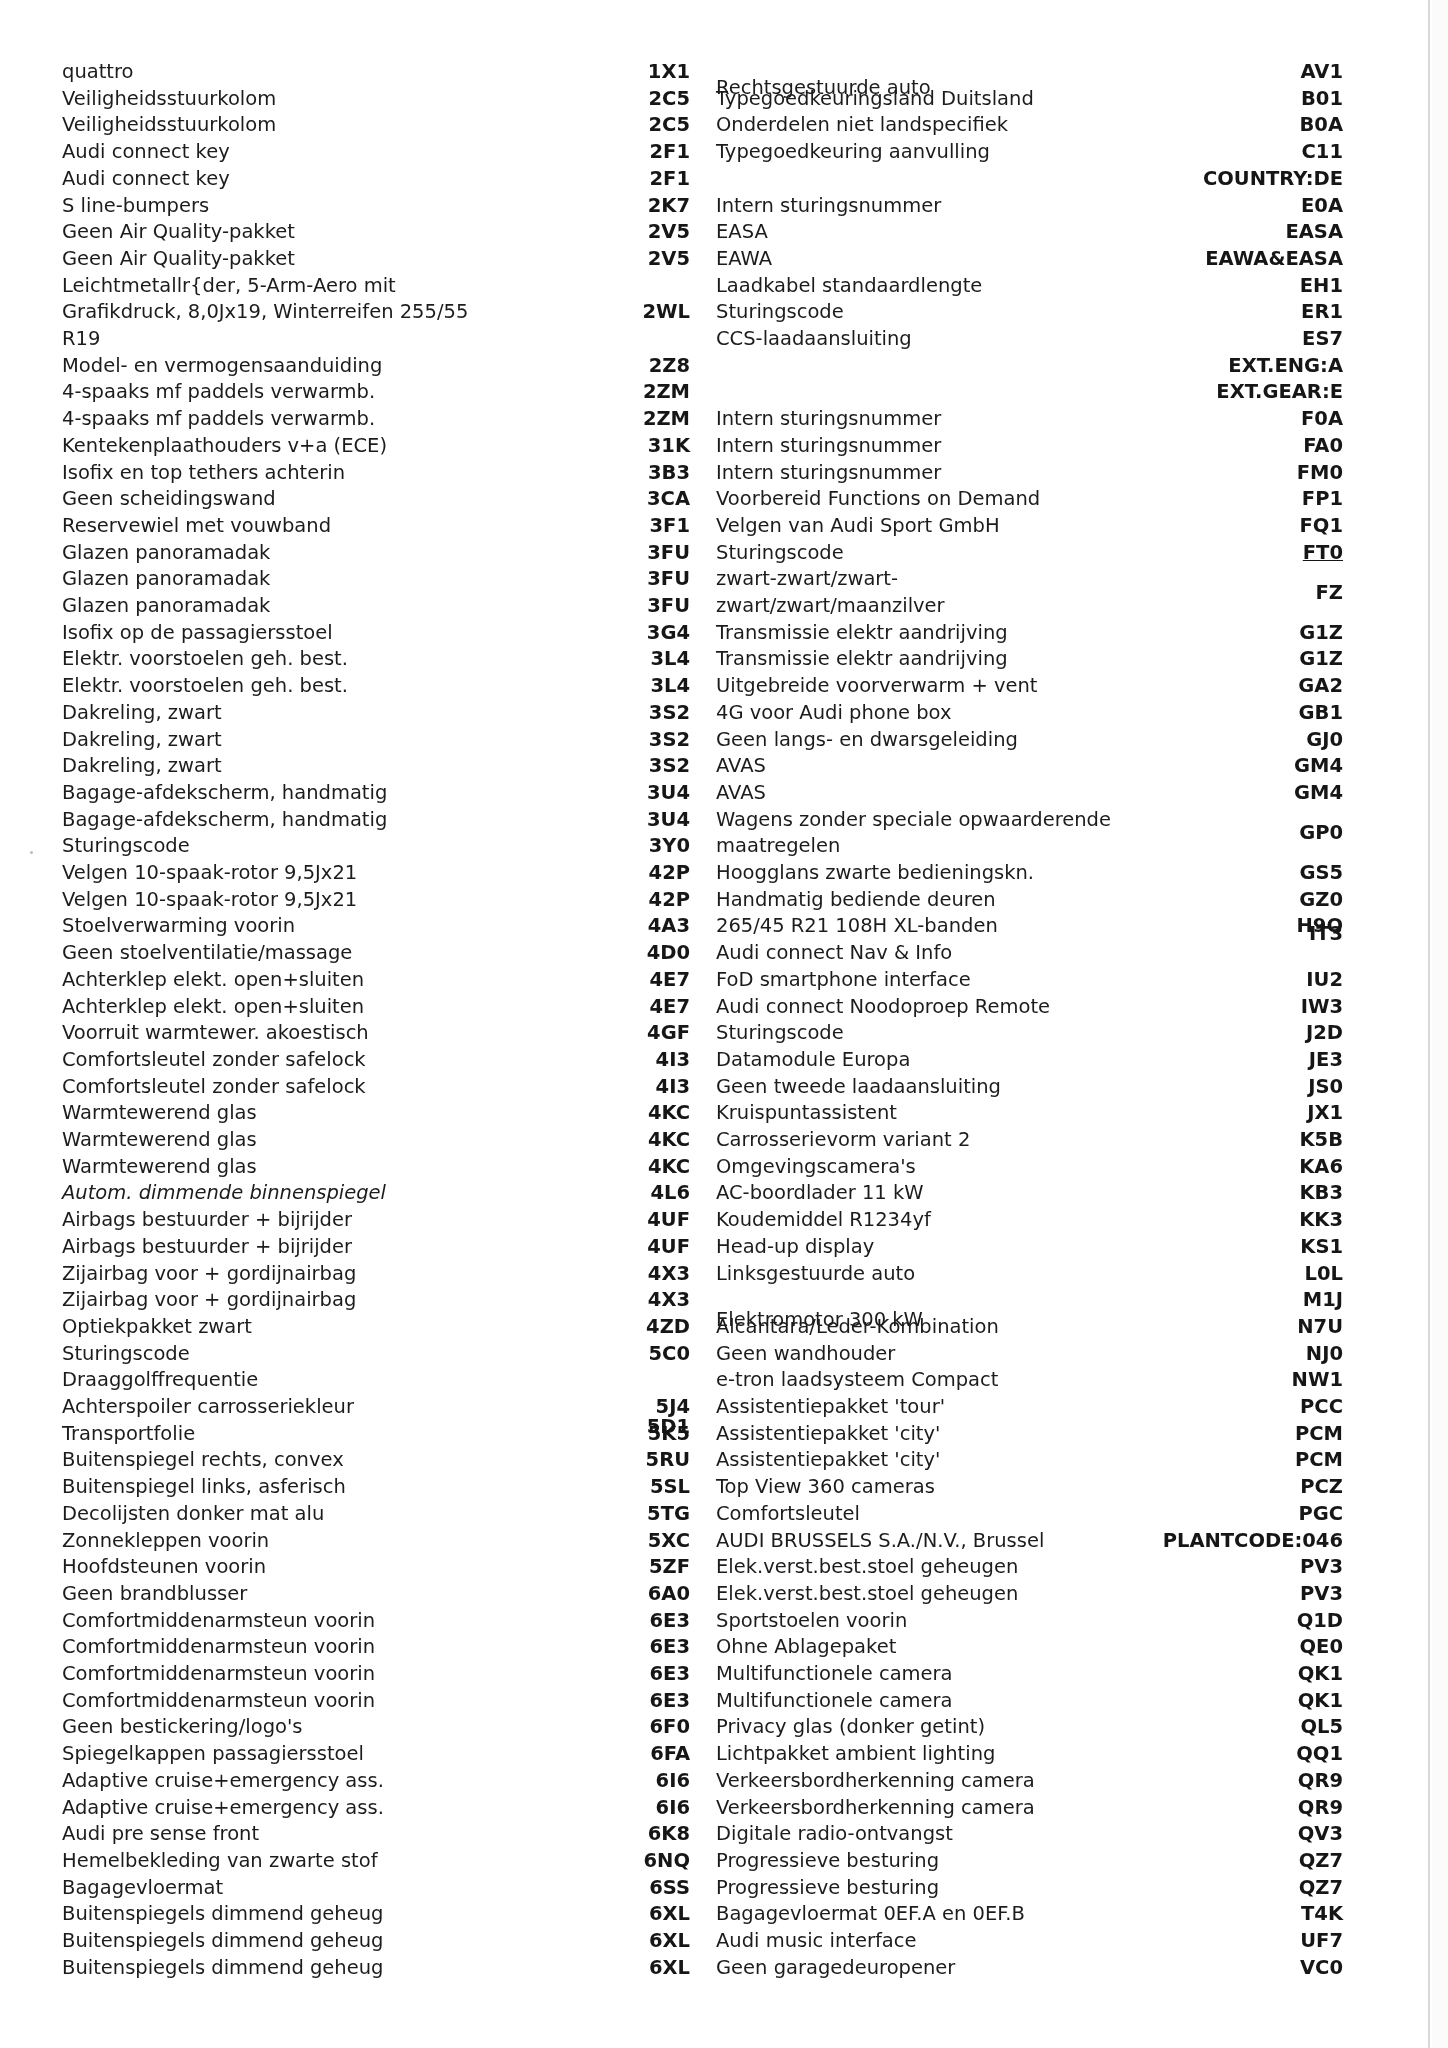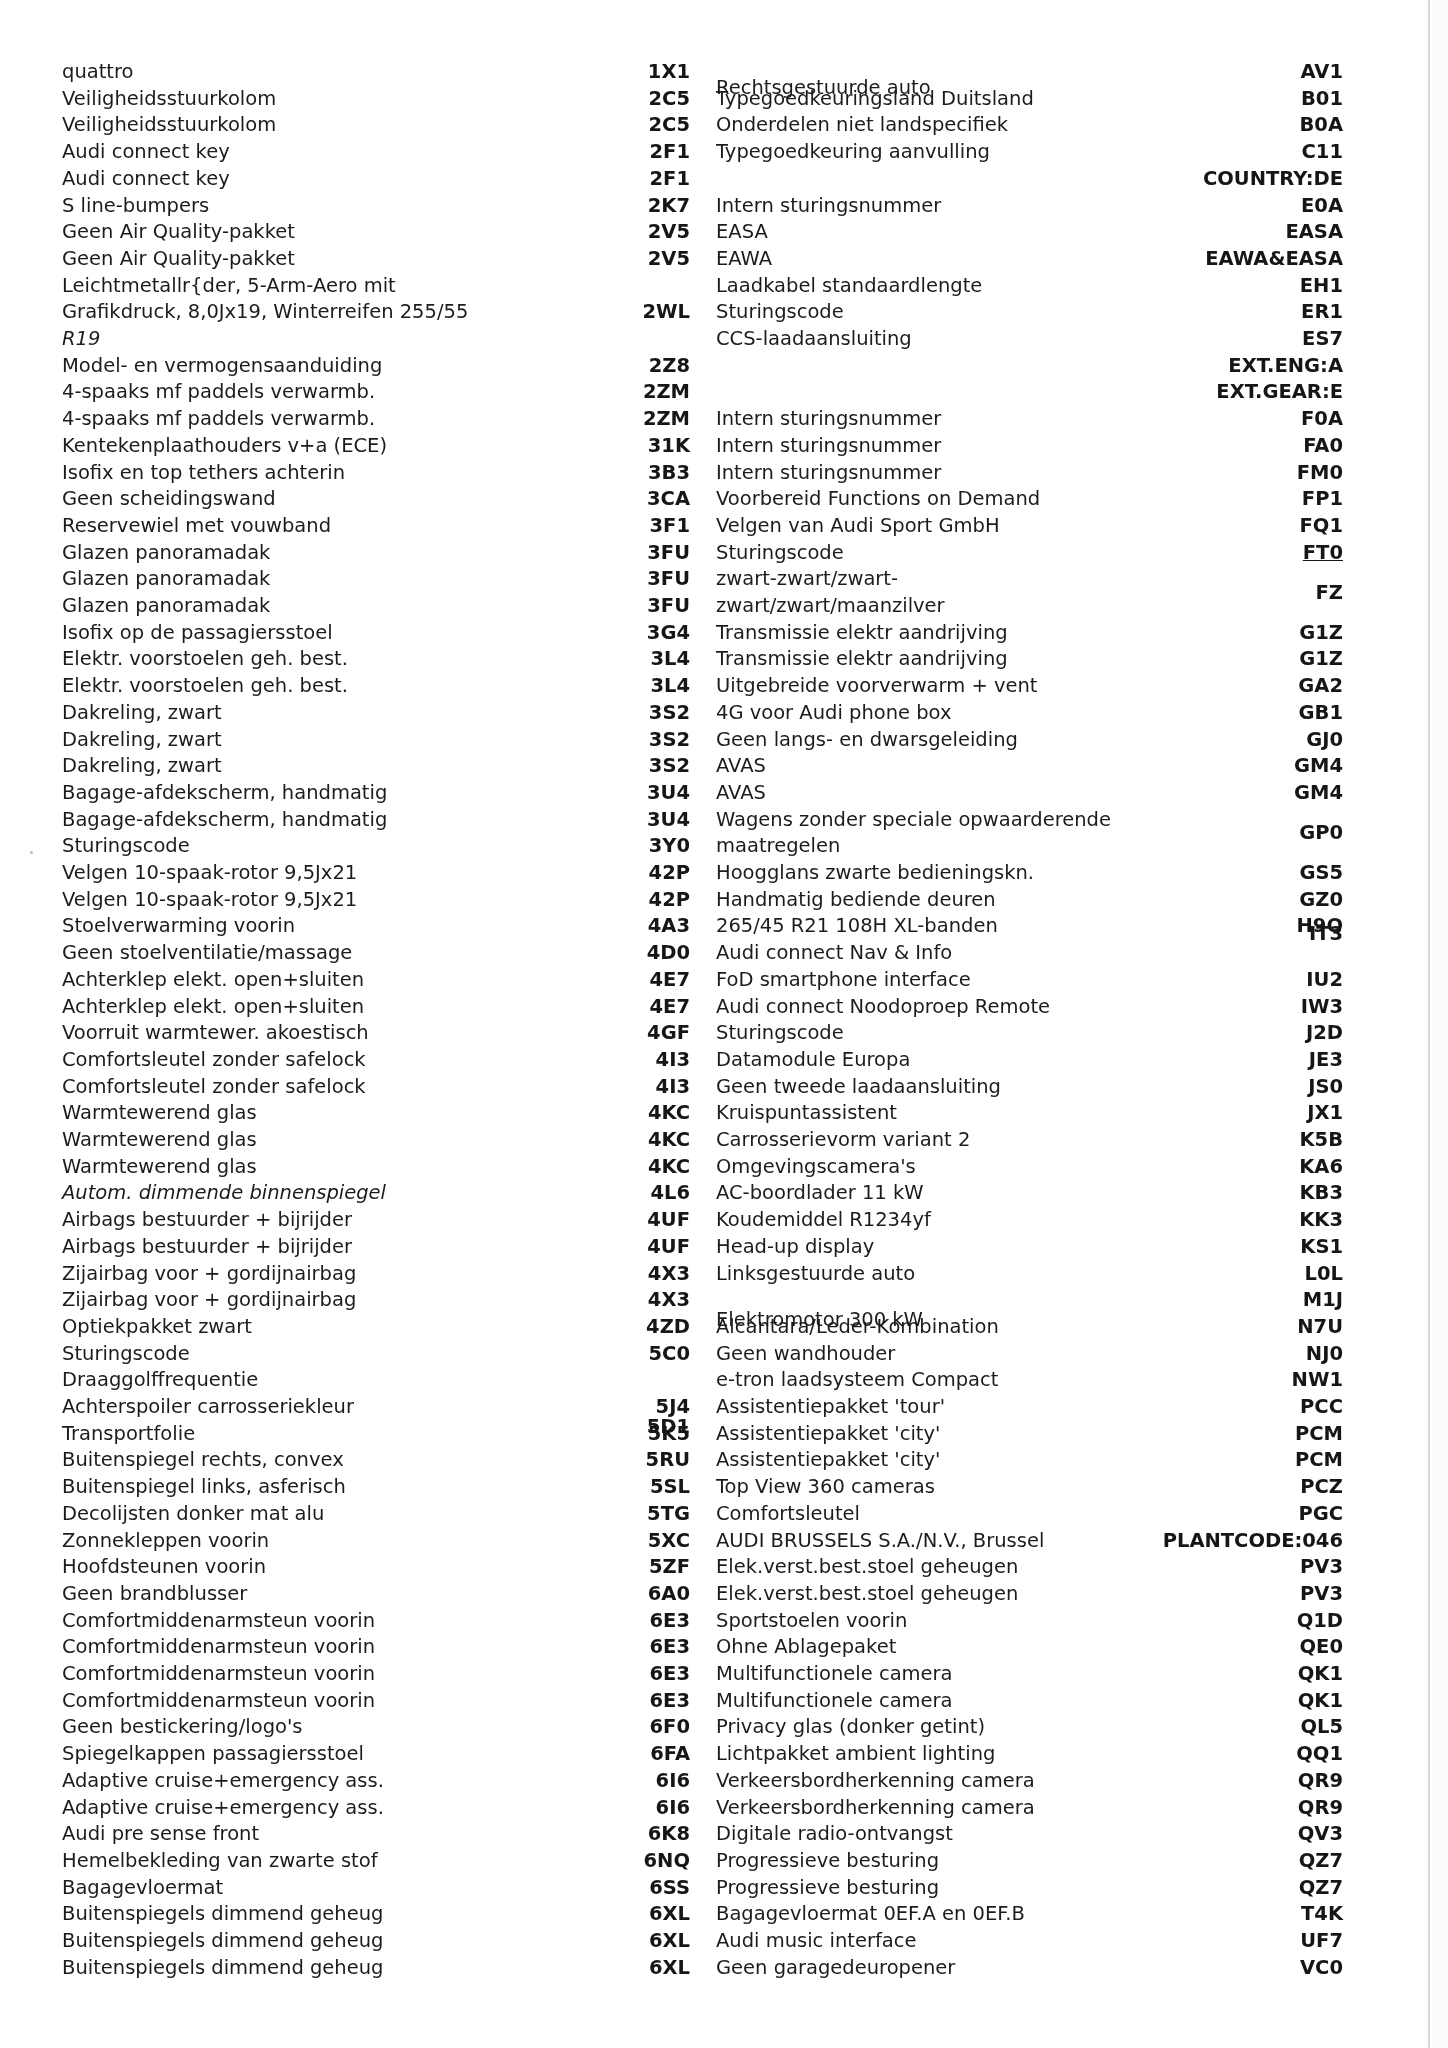--- a/index.html
+++ b/index.html
@@ -32,21 +32,21 @@
       <div class="row desc left-desc" style="top: 0px;">quattro</div>
       <div class="row desc left-desc" style="top: 26.7px;">Veiligheidsstuurkolom</div>
       <div class="row desc left-desc" style="top: 53.4px;">Veiligheidsstuurkolom</div>
       <div class="row desc left-desc" style="top: 80.1px;">Audi connect key</div>
       <div class="row desc left-desc" style="top: 106.8px;">Audi connect key</div>
       <div class="row desc left-desc" style="top: 133.5px;">S line-bumpers</div>
       <div class="row desc left-desc" style="top: 160.2px;">Geen Air Quality-pakket</div>
       <div class="row desc left-desc" style="top: 186.9px;">Geen Air Quality-pakket</div>
       <div class="row desc left-desc" style="top: 213.6px;">Leichtmetallr{der, 5-Arm-Aero mit</div>
       <div class="row desc left-desc" style="top: 240.3px;">Grafikdruck, 8,0Jx19, Winterreifen 255/55</div>
-      <div class="row desc left-desc" style="top: 267px; font-style: italic;">R19</div>
+      <div class="row desc left-desc" style="top: 267px;">R19</div>
       <div class="row desc left-desc" style="top: 293.7px;">Model- en vermogensaanduiding</div>
       <div class="row desc left-desc" style="top: 320.4px;">4-spaaks mf paddels verwarmb.</div>
       <div class="row desc left-desc" style="top: 347.1px;">4-spaaks mf paddels verwarmb.</div>
       <div class="row desc left-desc" style="top: 373.8px;">Kentekenplaathouders v+a (ECE)</div>
       <div class="row desc left-desc" style="top: 400.5px;">Isofix en top tethers achterin</div>
       <div class="row desc left-desc" style="top: 427.2px;">Geen scheidingswand</div>
       <div class="row desc left-desc" style="top: 453.9px;">Reservewiel met vouwband</div>
       <div class="row desc left-desc" style="top: 480.6px;">Glazen panoramadak</div>
       <div class="row desc left-desc" style="top: 507.3px;">Glazen panoramadak</div>
       <div class="row desc left-desc" style="top: 534px;">Glazen panoramadak</div>

